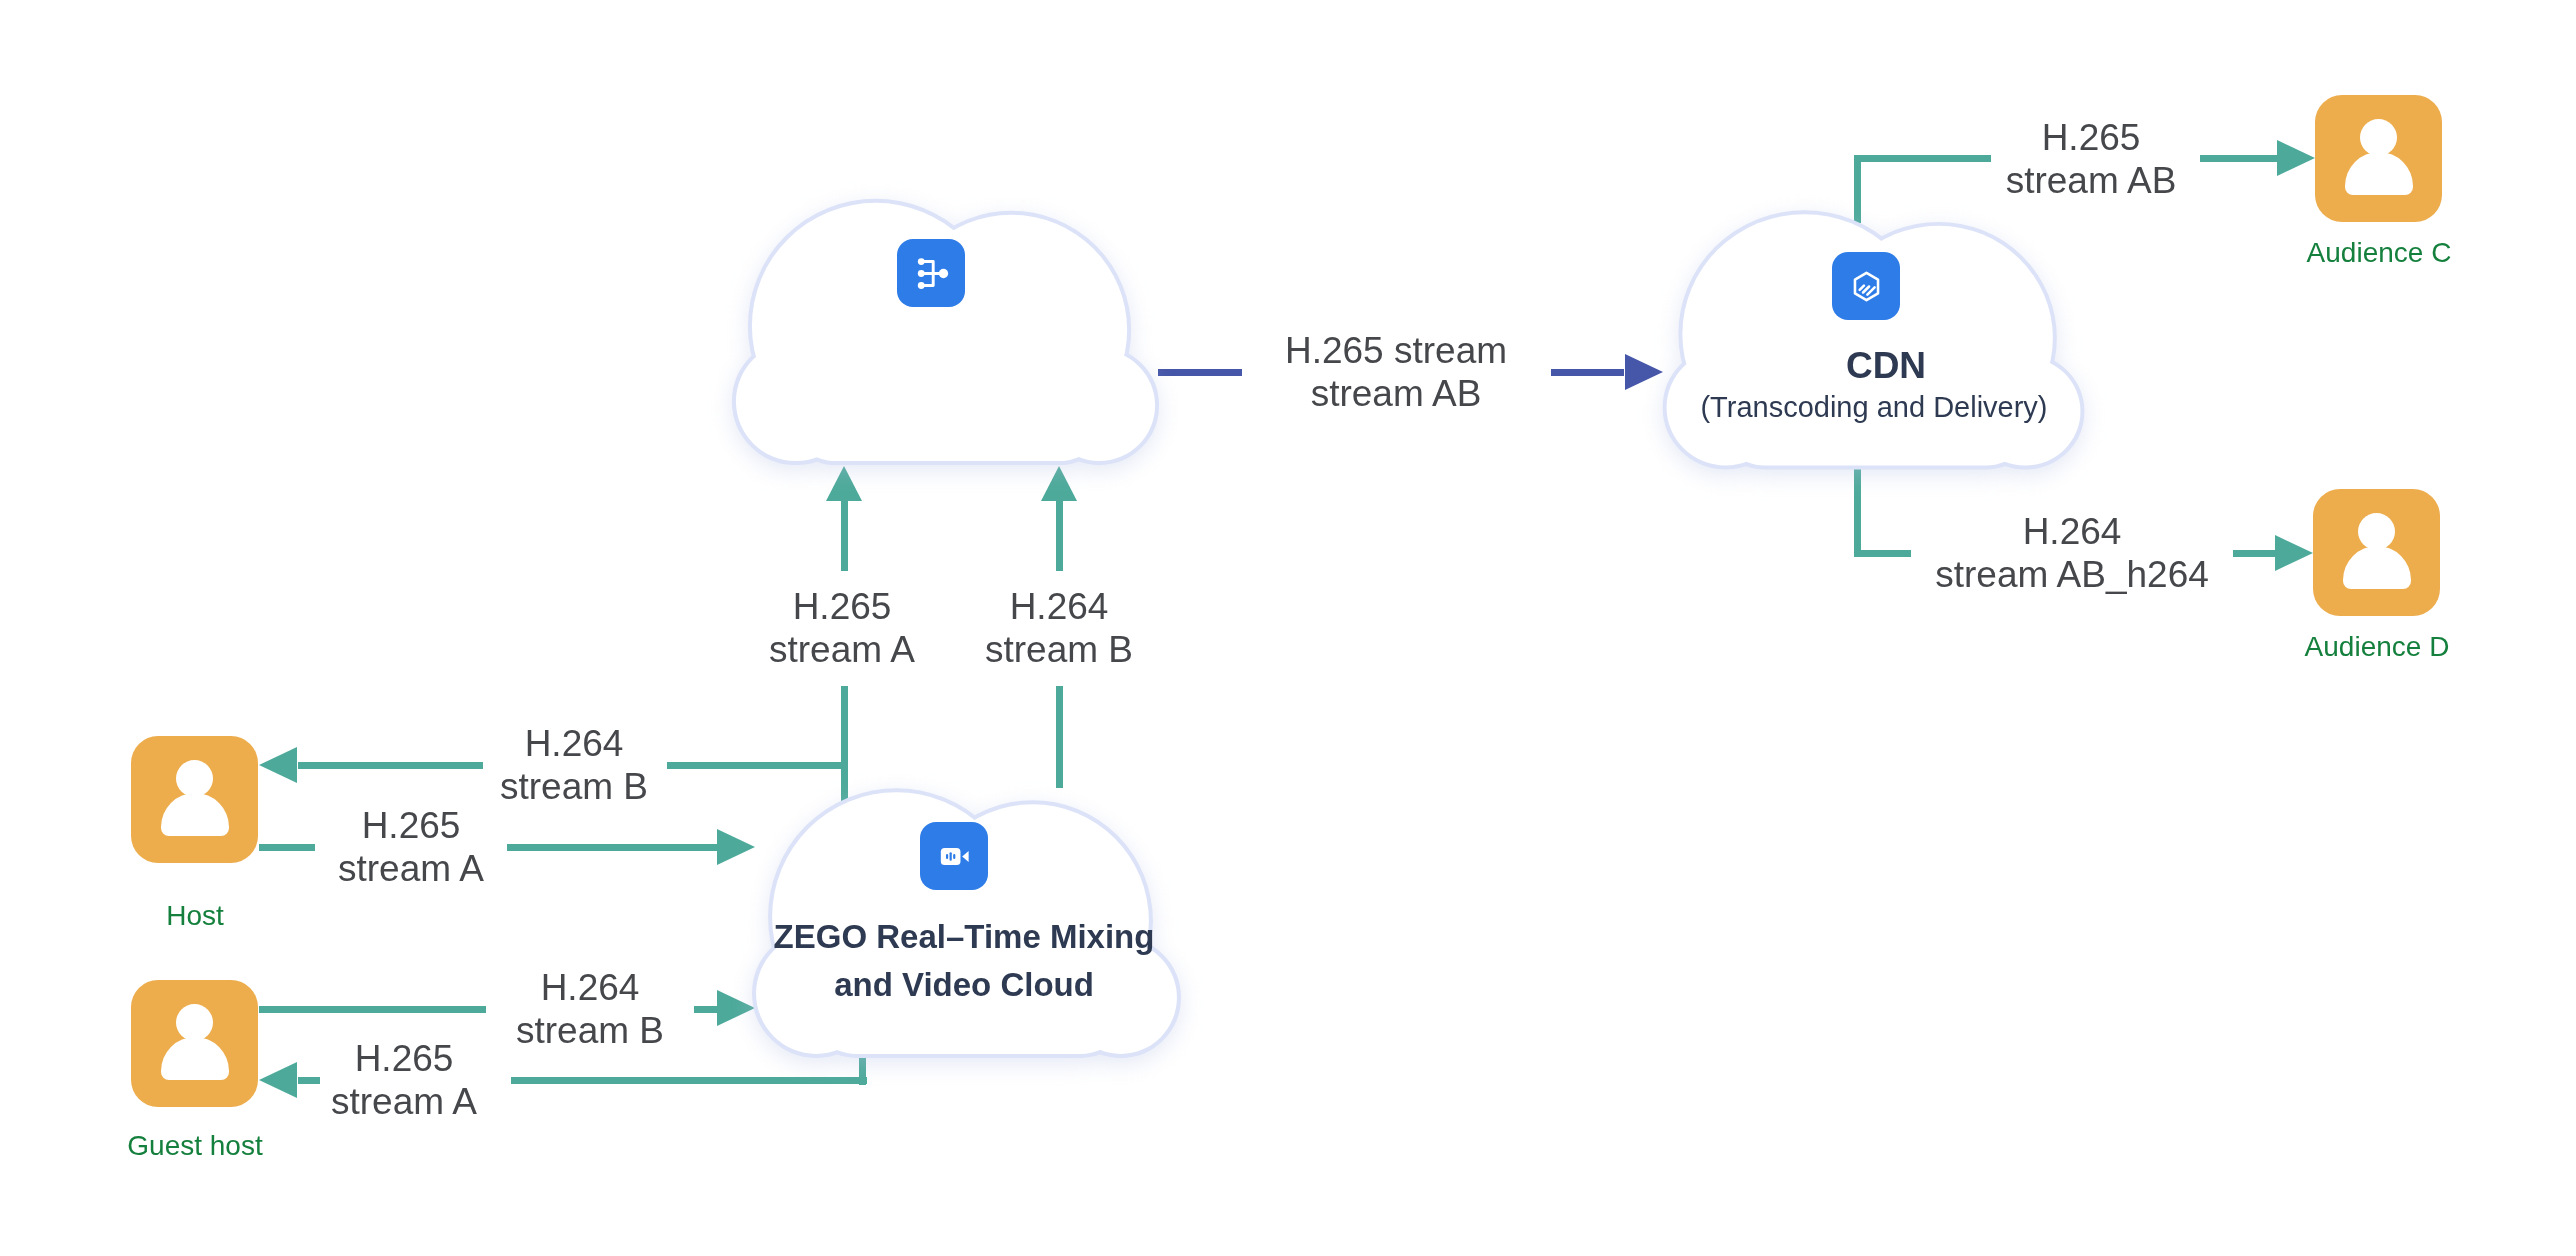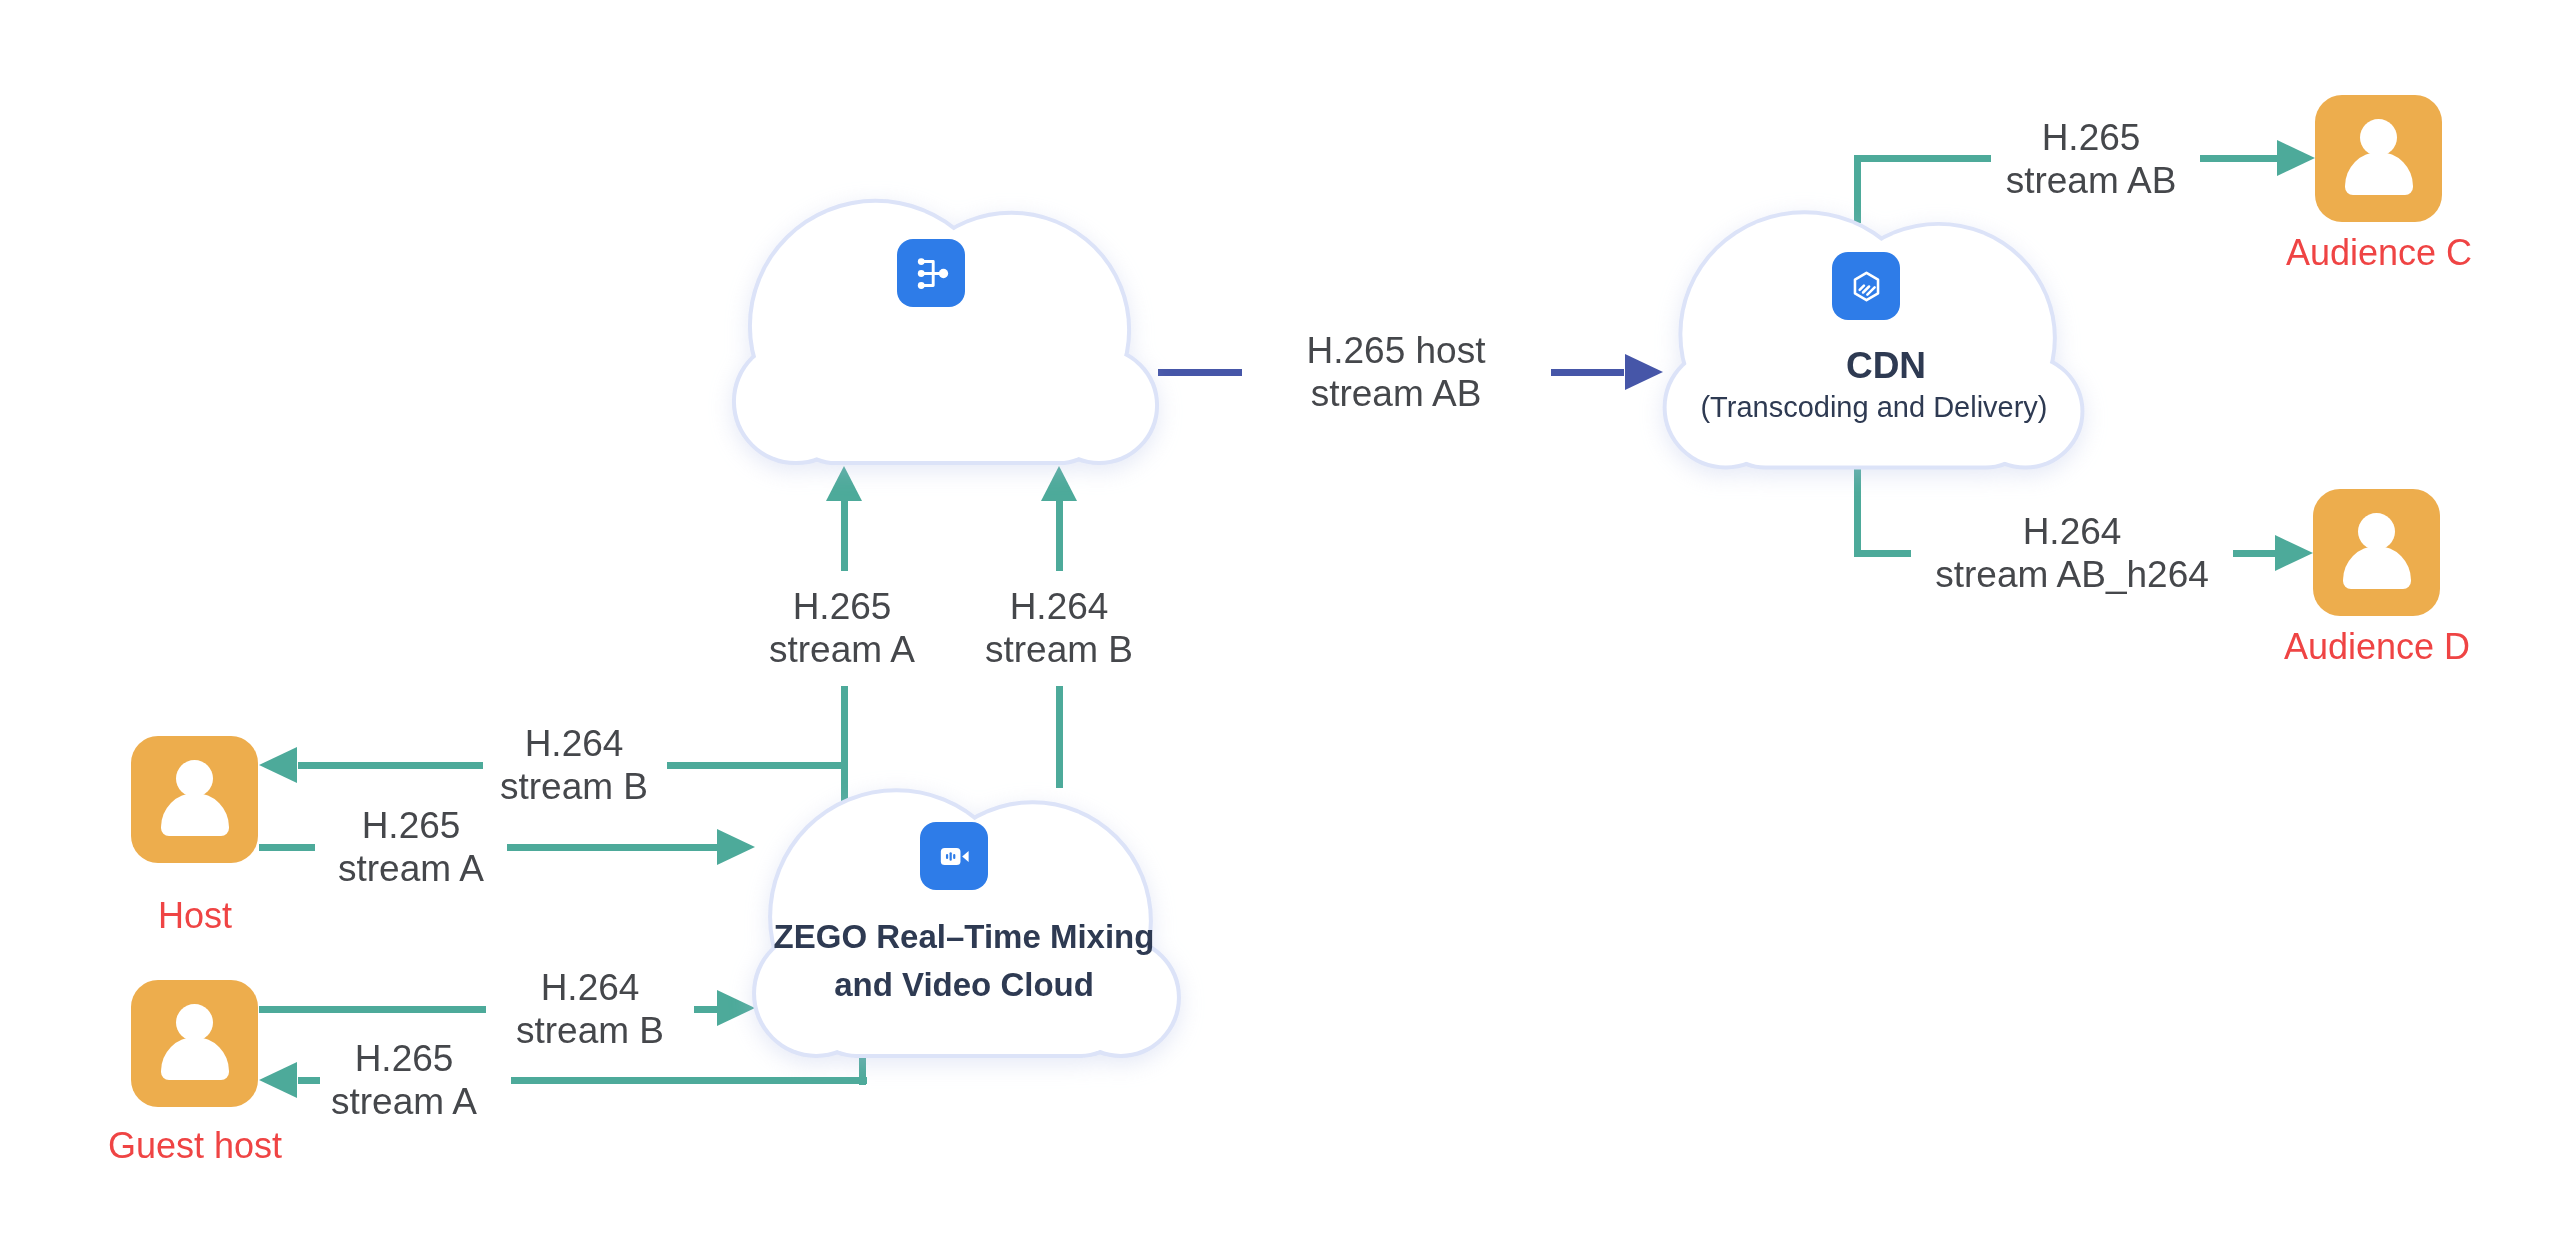--- a/index.html
+++ b/index.html
@@ -36,21 +36,21 @@
   }
   
   .person{position:absolute;width:127px;height:127px;background:#EDAD4D;border-radius:27px;z-index:3;}
   .person-glyph{position:absolute;inset:0;}
   .person-glyph::before{content:"";position:absolute;left:50%;top:24px;width:37px;height:37px;
     margin-left:-18.3px;border-radius:50%;background:#fff;}
   .person-glyph::after{content:"";position:absolute;left:50%;top:57px;width:68px;height:43px;
     margin-left:-34px;background:#fff;border-radius:34px 34px 8px 8px;}
   .node-label{
     position:absolute;transform:translate(-50%,-50%);text-align:center;white-space:nowrap;
-    font-size:36px;font-weight:500;color:#ef4444;z-index:4;
+    font-size:28px;font-weight:500;color:#15803d;z-index:4;
   }
 </style>
 </head>
 <body>
 
 <div id="canvas">
 
   <div class="arrow up" style="left:826px;top:466px;"></div>
   <div class="vline" style="left:841px;top:501px;height:70px;"></div>
   <div class="vline" style="left:841px;top:686px;height:118px;"></div>
@@ -223,21 +223,21 @@
   </div>
   <div class="stream-label" style="left:590px;top:1009px;">
     <span>H.264</span><br>
     <span>stream B</span>
   </div>
   <div class="stream-label" style="left:404px;top:1080px;">
     <span>H.265</span><br>
     <span>stream A</span>
   </div>
   <div class="stream-label" style="left:1396px;top:372px;">
-    <span>H.265 host</span><br>
+    <span>H.265 stream</span><br>
     <span>stream AB</span>
   </div>
   <div class="stream-label" style="left:2091px;top:159px;">
     <span>H.265</span><br>
     <span>stream AB</span>
   </div>
   <div class="stream-label" style="left:2072px;top:553px;">
     <span>H.264</span><br>
     <span>stream AB_h264</span>
   </div>

